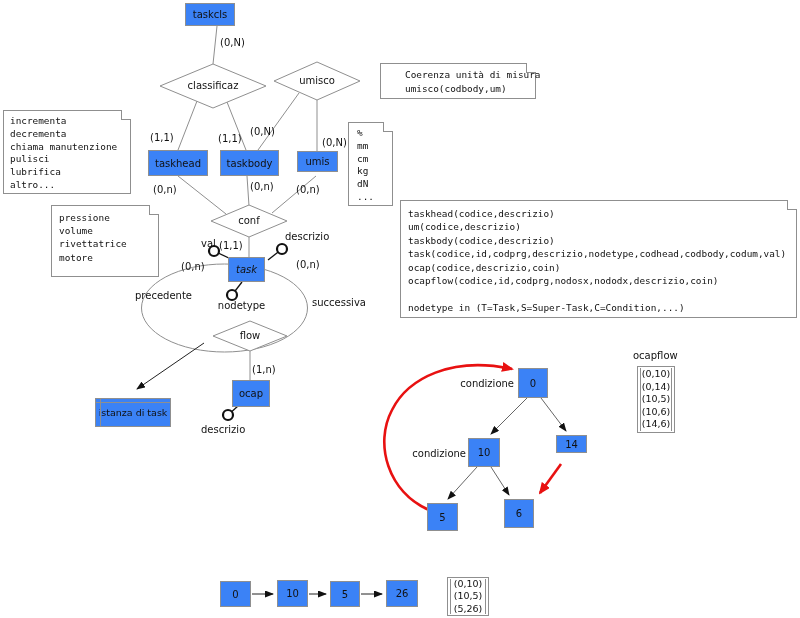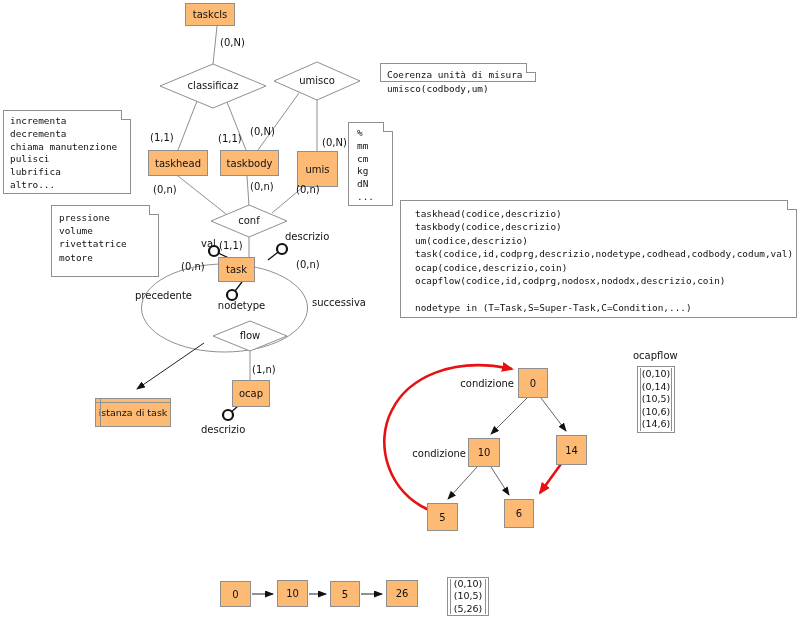--- a/index.html
+++ b/index.html
@@ -1,19 +1,19 @@
 <!DOCTYPE html>
 <html><head>
 <meta charset="utf-8">
 <style>
   html,body{margin:0;padding:0;background:#fff;}
   #canvas{position:relative;width:800px;height:618px;background:#fff;overflow:hidden;
           font-family:"DejaVu Sans","Liberation Sans",sans-serif;color:#111;}
   #lines{position:absolute;left:0;top:0;}
-  .ebox{position:absolute;box-sizing:border-box;border:1px solid #8f8f8f;background:#fdba74;
+  .ebox{position:absolute;box-sizing:border-box;border:1px solid #8f8f8f;background:#3b82f6;
         display:flex;align-items:center;justify-content:center;font-size:10px;color:#111;}
   .lbl{position:absolute;font-size:10px;line-height:12px;white-space:nowrap;color:#111;}
   .ctr{text-align:center;}
   .note{position:absolute;box-sizing:border-box;border:1px solid #8f8f8f;background:#fff;
         font-family:"DejaVu Sans Mono","Liberation Mono",monospace;font-size:9.4px;color:#111;}
   .note::after{content:"";position:absolute;top:-1px;right:-1px;width:9px;height:9px;background:#fff;
         border-left:1px solid #8f8f8f;border-bottom:1px solid #8f8f8f;}
   .nl{white-space:pre;line-height:12.8px;height:12.8px;}
   .listbox{position:absolute;box-sizing:border-box;border:1px solid #8f8f8f;background:#fff;
         display:flex;flex-direction:column;align-items:center;justify-content:center;
@@ -93,24 +93,24 @@
 
   <div class="ebox" style="left:185px;top:3px;width:50px;height:23px;">
       <span>taskcls</span>
     </div>
   <div class="ebox" style="left:148px;top:150px;width:60px;height:26px;">
       <span>taskhead</span>
     </div>
   <div class="ebox" style="left:220px;top:150px;width:59px;height:26px;">
       <span>taskbody</span>
     </div>
-  <div class="ebox" style="left:297px;top:151px;width:41px;height:36px;">
+  <div class="ebox" style="left:297px;top:151px;width:41px;height:21px;">
       <span>umis</span>
     </div>
-  <div class="ebox" style="left:218px;top:257px;width:37px;height:25px;">
+  <div class="ebox" style="left:228px;top:257px;width:37px;height:25px;font-style:italic;">
       <span>task</span>
     </div>
   <div class="ebox" style="left:232px;top:380px;width:38px;height:27px;">
       <span>ocap</span>
     </div>
 
   <div class="ebox" style="left:95px;top:398px;width:76px;height:29px;font-size:9.5px;">
     <div style="position:absolute;left:0;right:0;top:3px;border-top:1px solid #8f8f8f;"></div>
     <div style="position:absolute;top:0;bottom:0;left:4px;border-left:1px solid #8f8f8f;"></div>
     <span style="">istanza di task</span>
@@ -135,21 +135,21 @@
   <div class="lbl" style="left:252px;top:364px;">(1,n)</div>
 
   <div class="lbl" style="left:201px;top:238px;">val</div>
   <div class="lbl" style="left:285px;top:231px;">descrizio</div>
   <div class="lbl ctr" style="left:214px;top:300px;width:55px;">nodetype</div>
   <div class="lbl" style="left:201px;top:424px;">descrizio</div>
 
   <div class="lbl" style="left:135px;top:290px;">precedente</div>
   <div class="lbl" style="left:312px;top:297px;">successiva</div>
 
-  <div class="note" style="left:380px;top:63px;width:156px;height:19px;padding:4px 6px;">
+  <div class="note" style="left:380px;top:63px;width:156px;height:36px;padding:4px 24px;">
     <div class="nl" style="line-height:14px;height:14px;">Coerenza unità di misura</div>
     <div class="nl" style="line-height:14px;height:14px;">umisco(codbody,um)</div>
   </div>
 
   <div class="note" style="left:3px;top:110px;width:128px;height:84px;padding:4px 6px;">
     <div class="nl">incrementa</div>
     <div class="nl">decrementa</div>
     <div class="nl">chiama manutenzione</div>
     <div class="nl">pulisci</div>
     <div class="nl">lubrifica</div>
@@ -165,38 +165,38 @@
     <div class="nl">...</div>
   </div>
 
   <div class="note" style="left:51px;top:205px;width:108px;height:72px;padding:5px 7px;">
     <div class="nl" style="line-height:13.2px;height:13.2px;">pressione</div>
     <div class="nl" style="line-height:13.2px;height:13.2px;">volume</div>
     <div class="nl" style="line-height:13.2px;height:13.2px;">rivettatrice</div>
     <div class="nl" style="line-height:13.2px;height:13.2px;">motore</div>
   </div>
 
-  <div class="note" style="left:400px;top:200px;width:397px;height:118px;padding:6px 14px;">
+  <div class="note" style="left:400px;top:200px;width:397px;height:118px;padding:6px 7px;">
     <div class="nl" style="line-height:13.4px;height:13.4px;">taskhead(codice,descrizio)</div>
+    <div class="nl" style="line-height:13.4px;height:13.4px;">um(codice,descrizio)</div>
     <div class="nl" style="line-height:13.4px;height:13.4px;">taskbody(codice,descrizio)</div>
-    <div class="nl" style="line-height:13.4px;height:13.4px;">um(codice,descrizio)</div>
     <div class="nl" style="line-height:13.4px;height:13.4px;">task(codice,id,codprg,descrizio,nodetype,codhead,codbody,codum,val)</div>
     <div class="nl" style="line-height:13.4px;height:13.4px;">ocap(codice,descrizio,coin)</div>
     <div class="nl" style="line-height:13.4px;height:13.4px;">ocapflow(codice,id,codprg,nodosx,nododx,descrizio,coin)</div>
     <div class="nl" style="line-height:13.4px;height:13.4px;"></div>
     <div class="nl" style="line-height:13.4px;height:13.4px;">nodetype in (T=Task,S=Super-Task,C=Condition,...)</div>
   </div>
 
   <div class="ebox" style="left:518px;top:368px;width:30px;height:30px;">
       <span>0</span>
     </div>
   <div class="ebox" style="left:468px;top:438px;width:32px;height:29px;">
       <span>10</span>
     </div>
-  <div class="ebox" style="left:556px;top:435px;width:31px;height:30px;">
+  <div class="ebox" style="left:556px;top:435px;width:31px;height:18px;">
       <span>14</span>
     </div>
   <div class="ebox" style="left:427px;top:503px;width:31px;height:28px;">
       <span>5</span>
     </div>
   <div class="ebox" style="left:504px;top:499px;width:30px;height:29px;">
       <span>6</span>
     </div>
 
   <div class="lbl" style="left:458px;top:378px;width:56px;text-align:right;">condizione</div>

